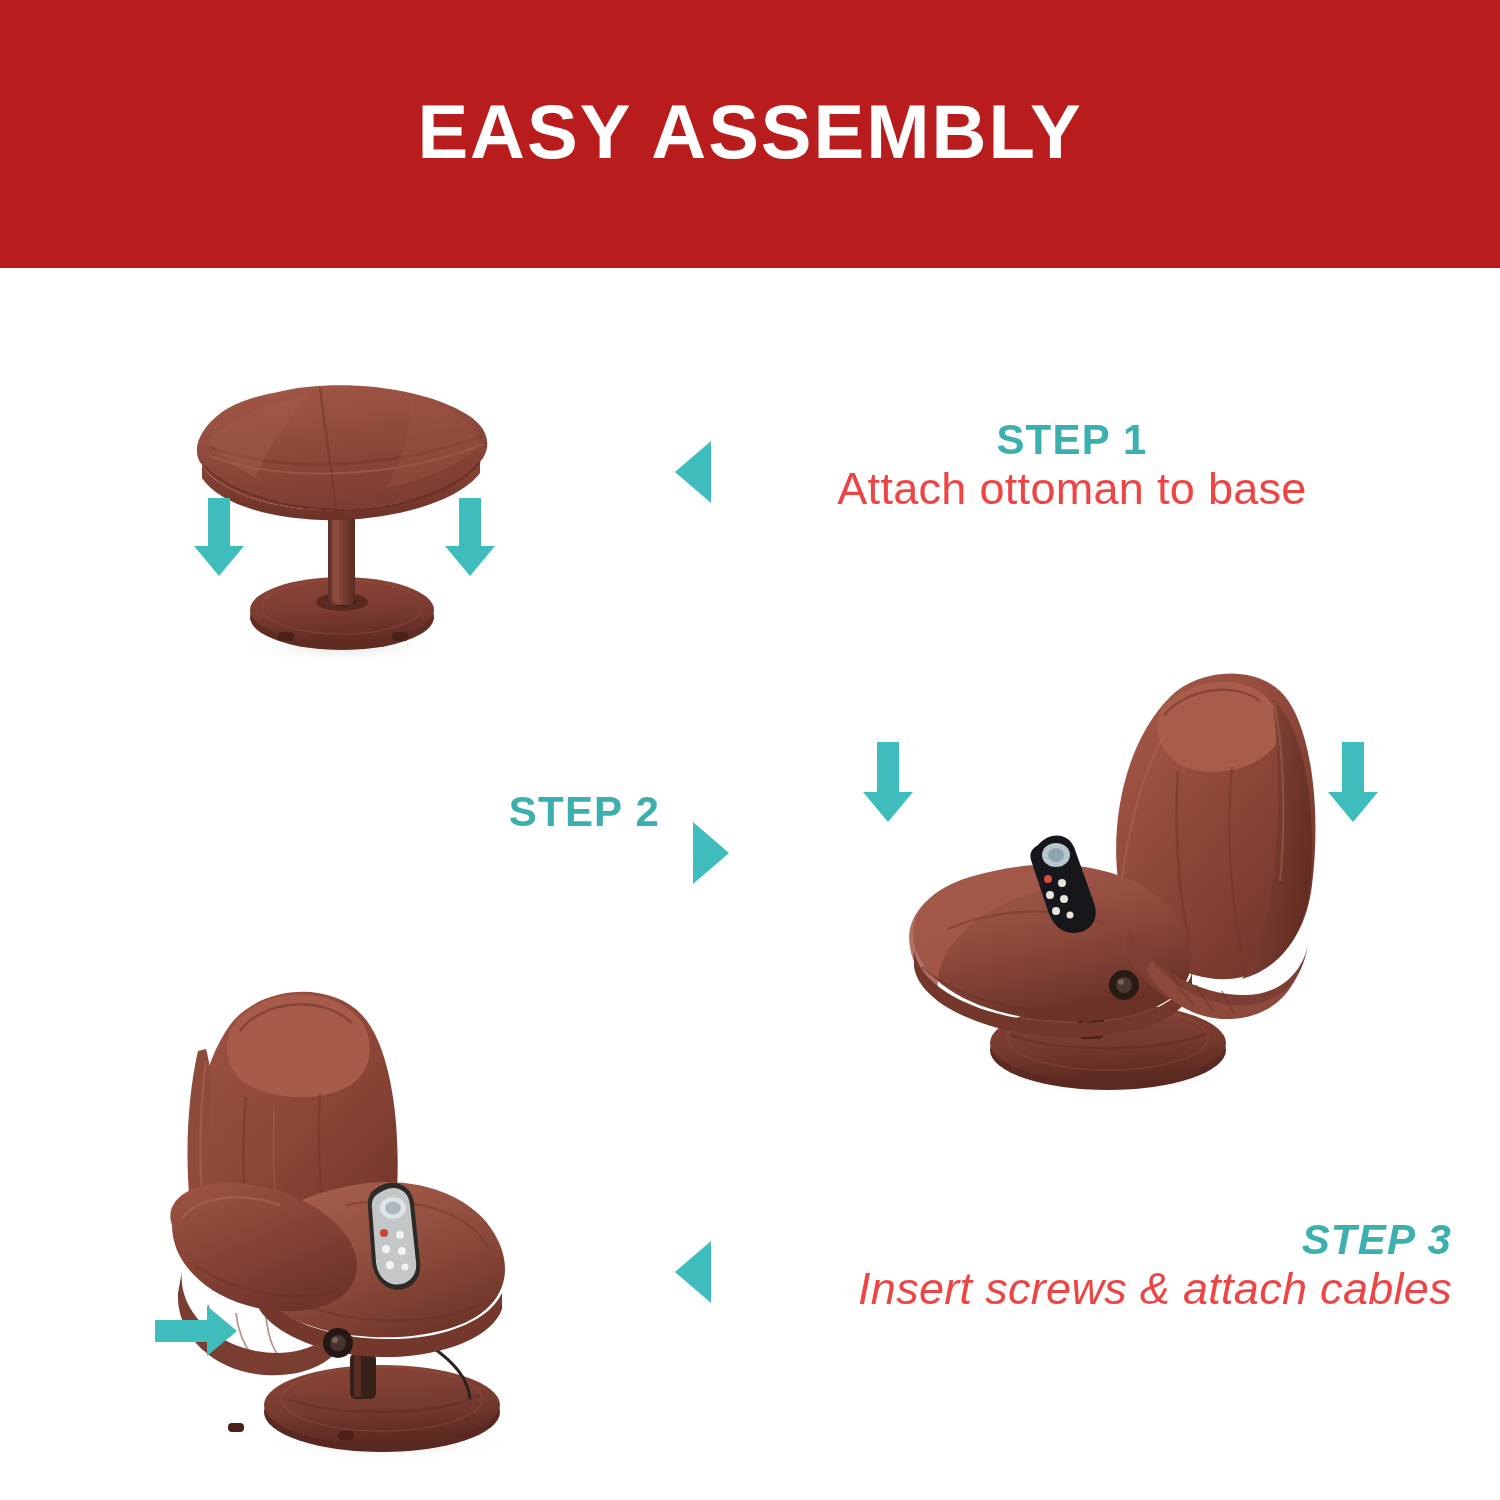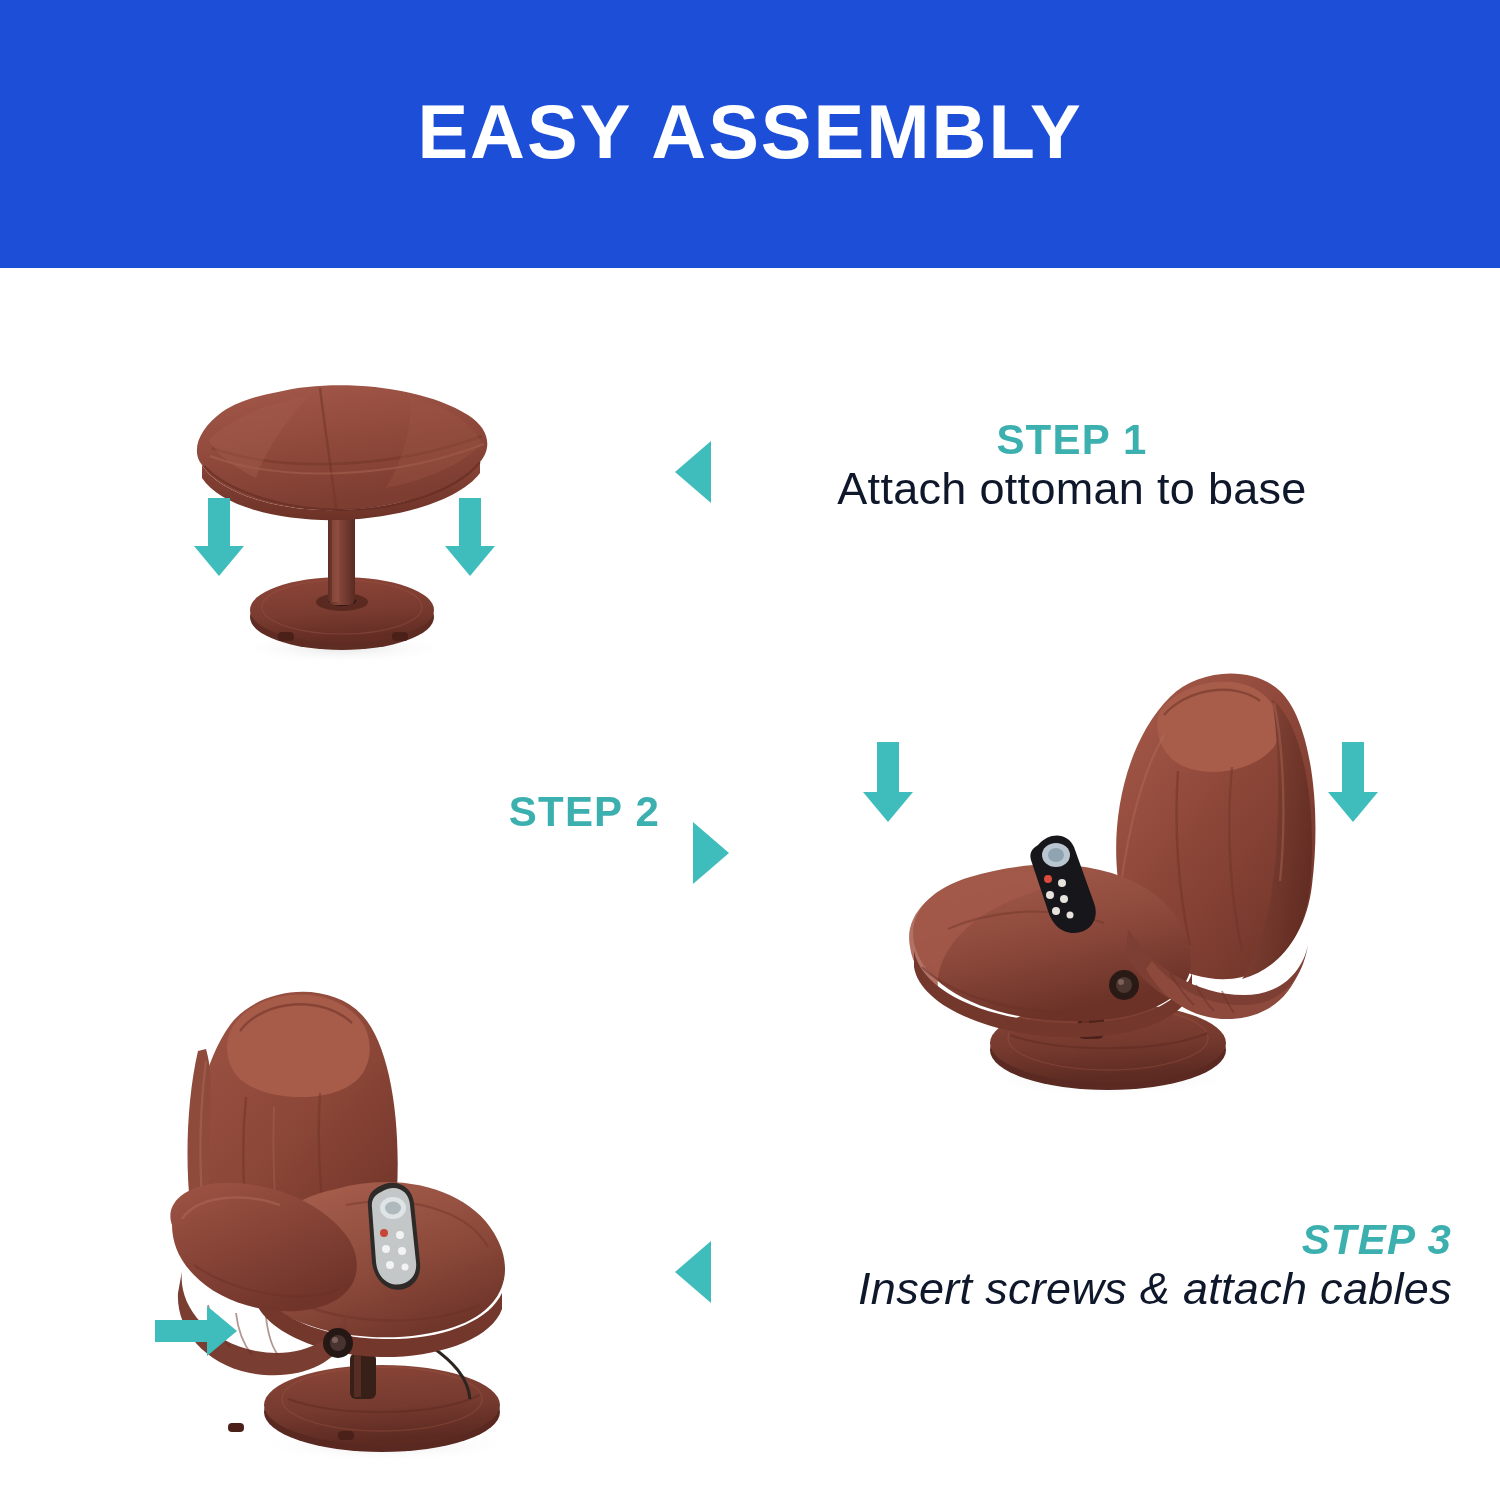--- a/index.html
+++ b/index.html
@@ -9,21 +9,21 @@
     font-family:"Liberation Sans", sans-serif;
     overflow:hidden;
   }
   #page {
     position:relative; width:1500px; height:1500px; background:#fff;
   }
 
   
   .banner {
     position:absolute; left:0; top:0; width:1500px; height:268px;
-    background:#1d4ed8;
+    background:#b91c1c;
     display:flex; align-items:center; justify-content:center;
   }
   .banner-title {
     color:#ffffff;
     font-size:76px;
     font-weight:bold;
     letter-spacing:2px;
     line-height:1;
     text-align:center;
     padding-bottom:4px;
@@ -32,21 +32,21 @@
   
   .step-block { position:absolute; }
   .step-kicker {
     color:#3cafaf;
     font-size:42px;
     font-weight:bold;
     letter-spacing:1.2px;
     line-height:1.05;
   }
   .step-desc {
-    color:#0f172a;
+    color:#ef4444;
     font-size:45px;
     font-weight:normal;
     line-height:1.18;
     letter-spacing:.3px;
   }
   .step1 { left:752px; top:418px; text-align:center; width:640px; }
   .step2 { left:150px; top:790px; text-align:right; width:510px; }
   .step3 { left:752px; top:1218px; text-align:right; width:700px;font-style:italic; }
 
   

